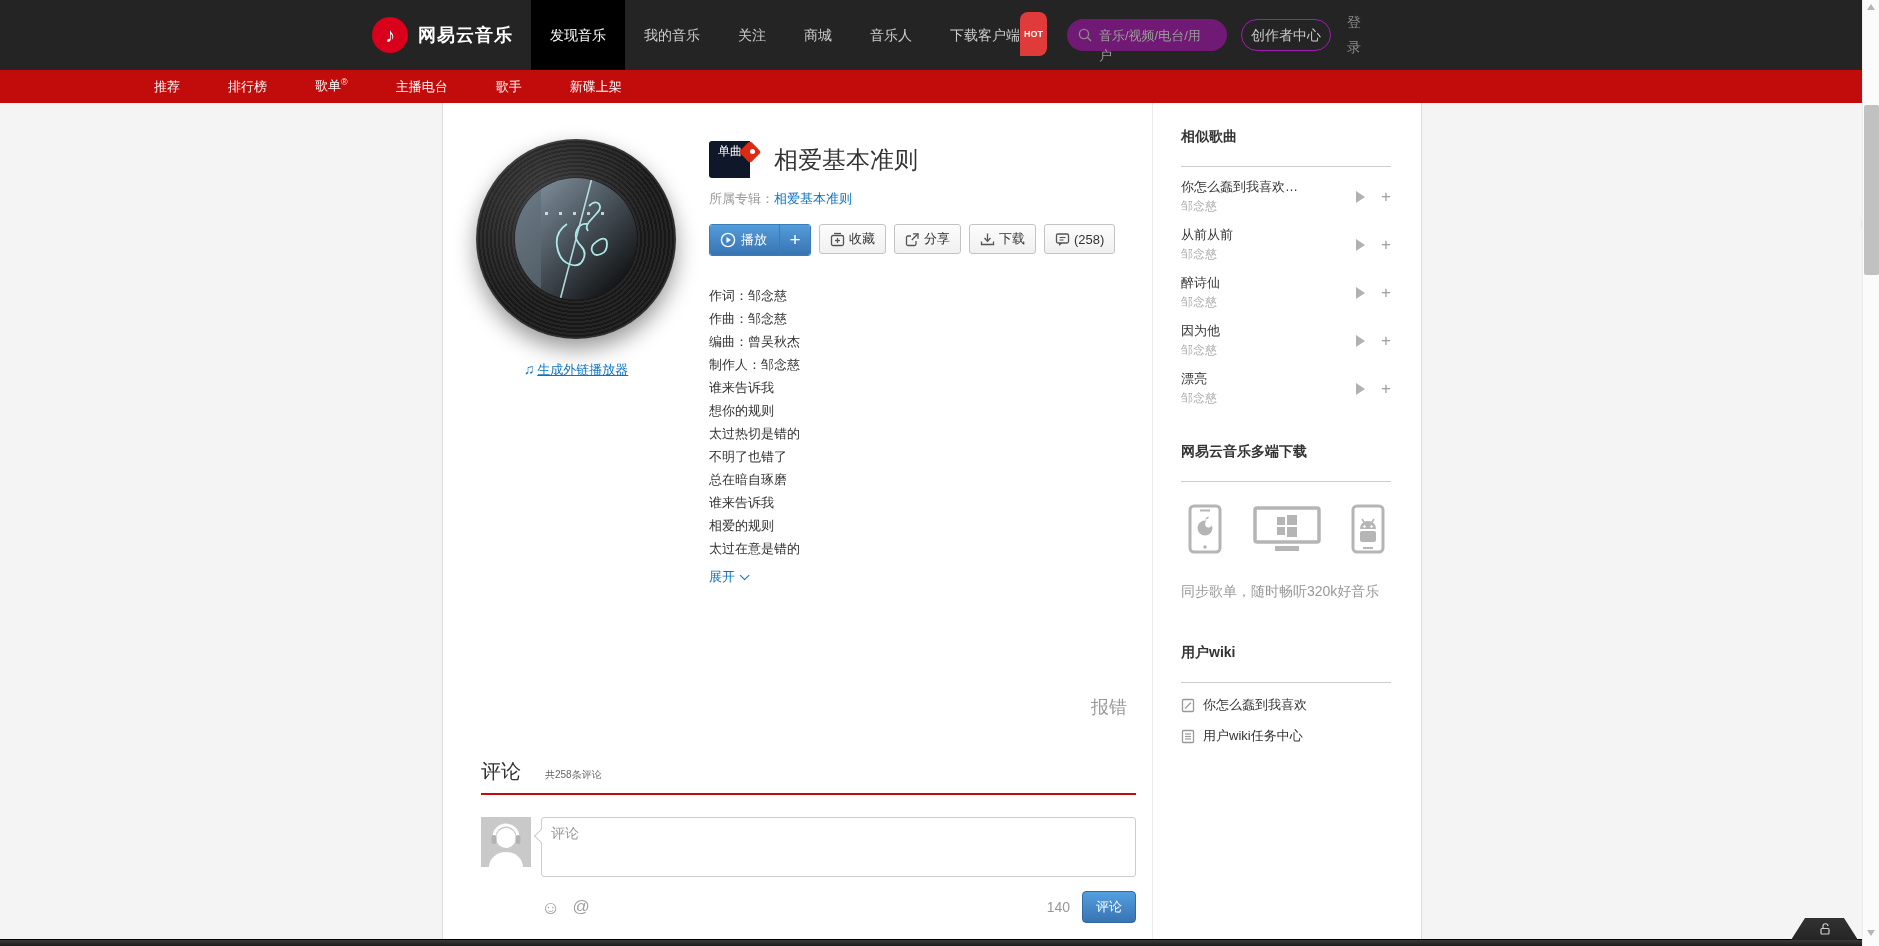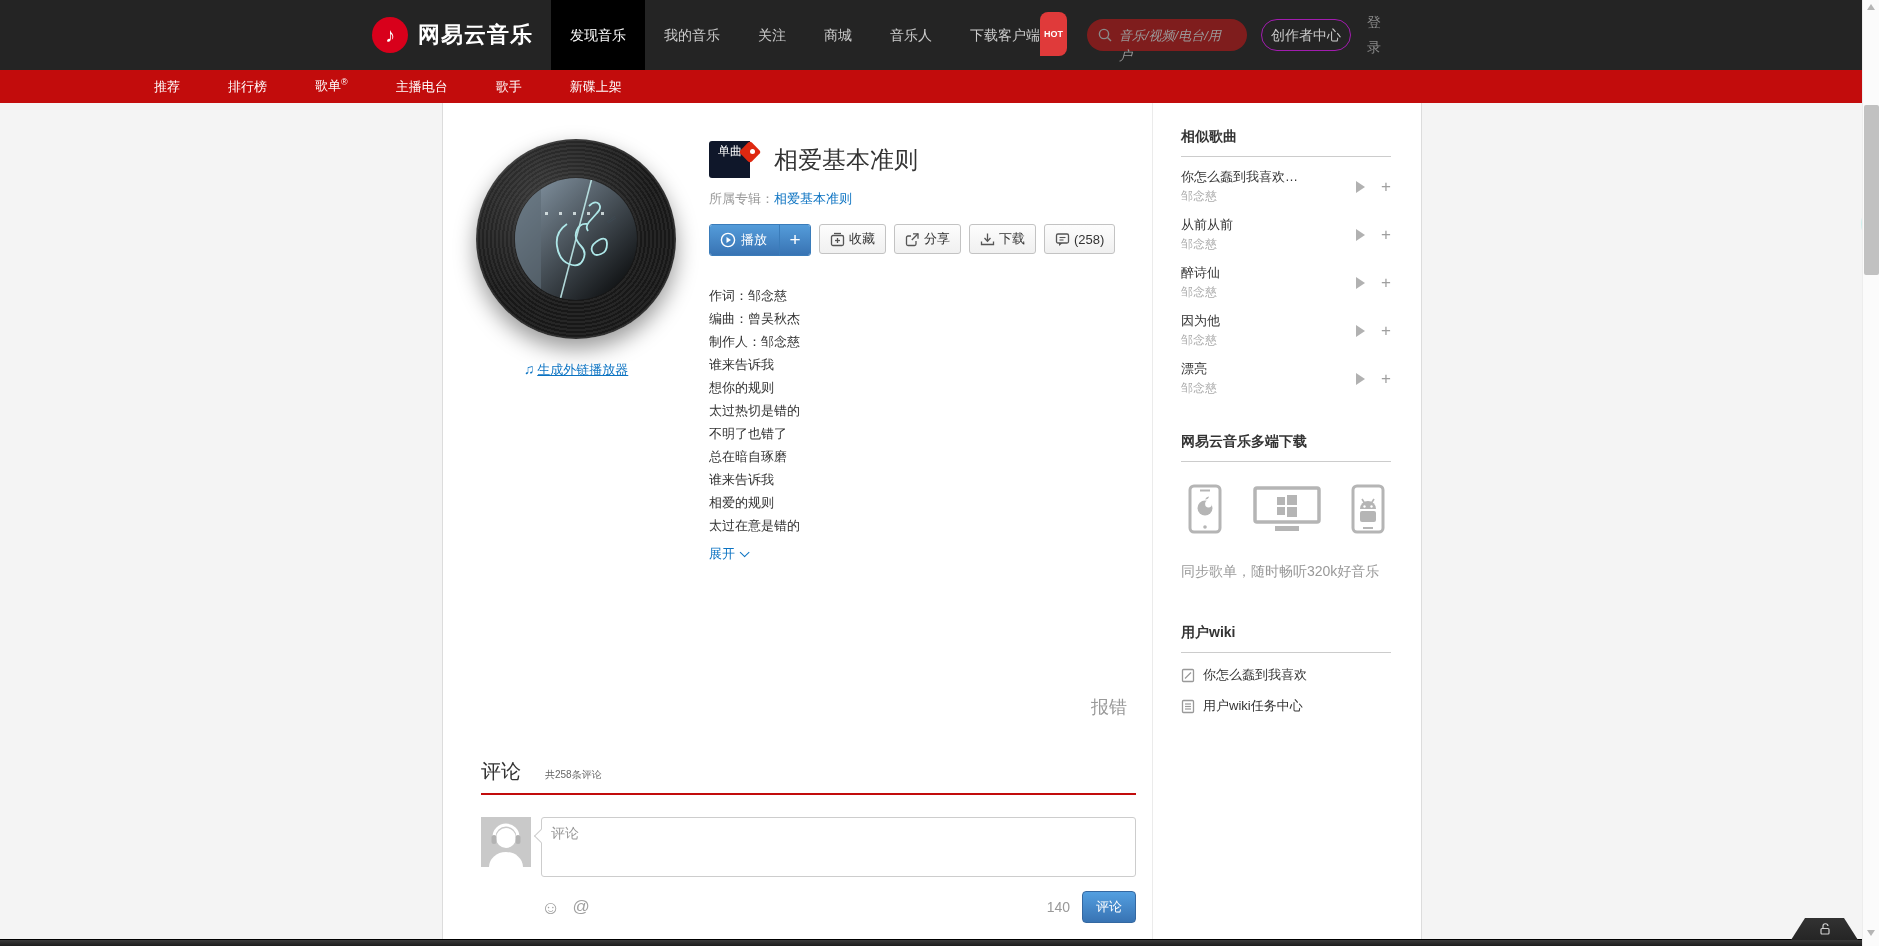--- a/index.html
+++ b/index.html
@@ -9,29 +9,29 @@
     background:#f4f4f4;
     font-family:"Liberation Sans","DejaVu Sans",sans-serif;
     color:#333;
   }
   
   .topbar { position:absolute; left:0; top:0; width:1879px; height:70px; background:#242424; z-index:20; }
   .topbar-inner { position:absolute; left:372px; top:0; height:70px; display:flex; align-items:center; }
   .logo { display:flex; align-items:center; margin-right:18px; cursor:pointer; }
   .logo-icon { width:36px; height:36px; border-radius:50%; background:#d8001b; color:#fff;
     display:flex; align-items:center; justify-content:center; font-size:20px; margin-right:10px; }
-  .logo-text { color:#fff; font-size:22px; font-weight:bold; letter-spacing:1px; white-space:nowrap; }
+  .logo-text { color:#fff; font-size:18px; font-weight:bold; letter-spacing:1px; white-space:nowrap; }
   .nav { display:flex; height:70px; }
   .nav-item { height:70px; line-height:70px; padding:0 19px; color:#ccc; font-size:14px;
     white-space:nowrap; cursor:pointer; position:relative; }
   .nav-item.active { background:#000; color:#fff; }
   .hot-badge { position:absolute; top:12px; right:-8px; background:#e03a3a; color:#fff;
     font-size:9px; font-weight:bold; line-height:12px; padding:16px 4px; border-radius:8px 8px 8px 0; }
   .search-pill { position:relative; margin-left:28px; width:160px; height:32px; border-radius:16px;
-    background:#7f1d1d; overflow:visible; flex:none;font-style:italic; }
+    background:#701a75; overflow:visible; flex:none; }
   .search-icon { position:absolute; left:11px; top:9px; }
   .search-ph { position:absolute; left:32px; top:7px; width:112px; font-size:13px; line-height:20px;
     color:#9b9b9b; word-break:break-all; }
   .creator-btn { margin-left:14px; width:90px; height:32px; border:1px solid #a21caf; border-radius:16px;
     color:#c9c9c9; font-size:14px; line-height:30px; text-align:center; overflow:visible;
     word-break:break-all; cursor:pointer; flex:none; }
   .login-link { margin-left:16px; width:16px; font-size:14px; line-height:25px; color:#8a8a8a;
     word-break:break-all; cursor:pointer; flex:none; }
   
   .subnav { position:absolute; left:0; top:70px; width:1879px; height:33px; background:#c20c0c; z-index:19; }
@@ -101,21 +101,21 @@
   .cmt-actions { display:flex; align-items:center; margin-top:10px; margin-left:60px; }
   .cmt-icons { display:flex; align-items:center; color:#a0a0a0; }
   .icon-emoji { font-size:19px; line-height:19px; cursor:pointer; }
   .icon-at { font-size:17px; margin-left:12px; cursor:pointer; }
   .cmt-right { margin-left:auto; display:flex; align-items:center; }
   .char-count { font-size:14px; color:#999; margin-right:12px; }
   .cmt-submit { background:linear-gradient(#539fe0,#3873b3); border:1px solid #3468a1; border-radius:4px;
     color:#fff; font-size:13px; padding:6px 13px; cursor:pointer; }
   
   .sidebar { position:absolute; left:710px; top:0; width:270px; padding:25px 32px 0 28px; }
-  .side-h { font-size:14px; font-weight:bold; color:#333; padding-bottom:10px; border-bottom:1px solid #ccc; }
+  .side-h { font-size:14px; font-weight:bold; color:#333; padding-bottom:20px; border-bottom:1px solid #ccc; }
   .sim-list { margin-top:4px; }
   .sim-row { display:flex; align-items:center; margin-top:11px; }
   .sim-txt { width:140px; overflow:hidden; }
   .sim-title { font-size:13px; color:#333; white-space:nowrap; overflow:hidden; text-overflow:ellipsis; cursor:pointer; }
   .sim-artist { font-size:12px; color:#aaa; margin-top:2px; cursor:pointer; }
   .sim-icons { margin-left:auto; display:flex; align-items:center; }
   .icon-play-sm { width:0; height:0; border-left:9px solid #b1b1b1; border-top:6px solid transparent;
     border-bottom:6px solid transparent; cursor:pointer; }
   .icon-plus-sm { font-size:17px; color:#9f9f9f; margin-left:16px; cursor:pointer; line-height:14px; }
   .dl-section { margin-top:36px; }
@@ -276,20 +276,21 @@
             <polygon points="4,11 4,14 7.5,11" fill="#555"></polygon>
             <line x1="4.5" y1="5.5" x2="10.5" y2="5.5" stroke="#555" stroke-width="1.1"></line>
             <line x1="4.5" y1="8" x2="8.5" y2="8" stroke="#555" stroke-width="1.1"></line>
           </svg>
           <span>(258)</span>
         </div>
       </div>
 
       <div class="lyrics">
         <div>作词：邹念慈</div>
+        <div>作曲：邹念慈</div>
         <div>编曲：曾吴秋杰</div>
         <div>制作人：邹念慈</div>
         <div>谁来告诉我</div>
         <div>想你的规则</div>
         <div>太过热切是错的</div>
         <div>不明了也错了</div>
         <div>总在暗自琢磨</div>
         <div>谁来告诉我</div>
         <div>相爱的规则</div>
         <div>太过在意是错的</div>

